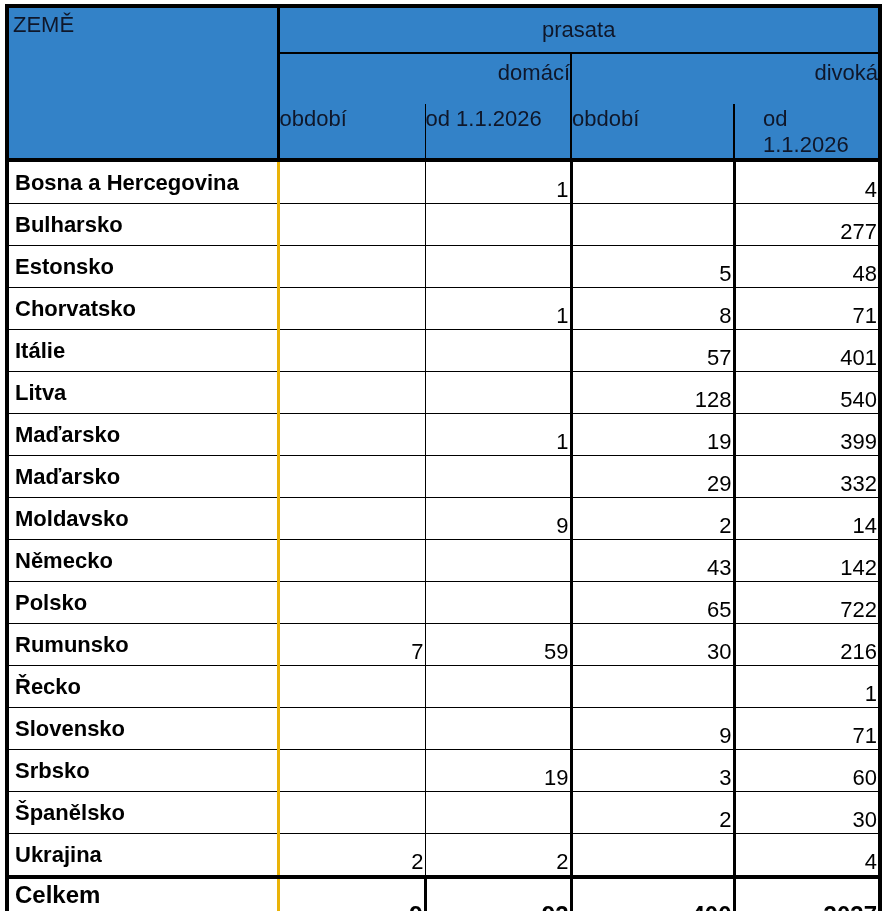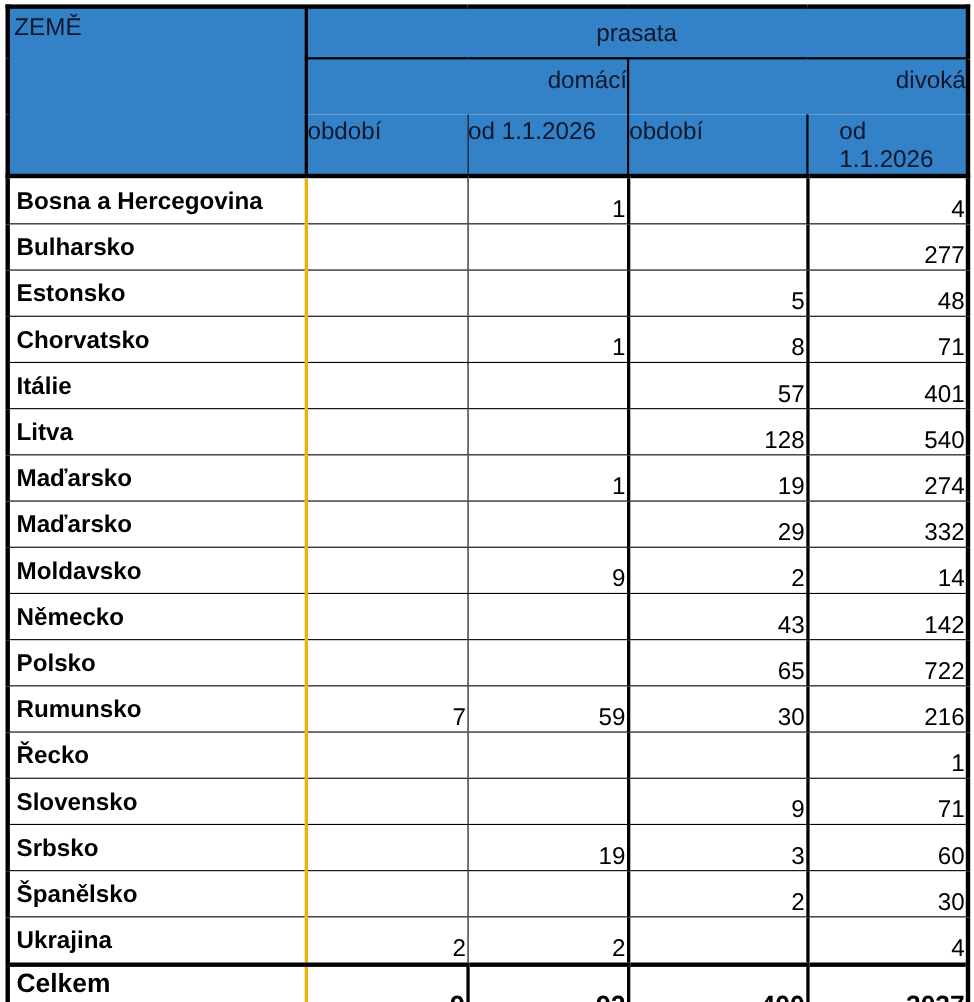--- a/index.html
+++ b/index.html
@@ -104,21 +104,21 @@
           <td class="num"></td>
           <td class="num"></td>
           <td class="num sep">128</td>
           <td class="num sep last">540</td>
         </tr>
         <tr>
           <td class="name">Maďarsko</td>
           <td class="num"></td>
           <td class="num">1</td>
           <td class="num sep">19</td>
-          <td class="num sep last">274</td>
+          <td class="num sep last">399</td>
         </tr>
         <tr>
           <td class="name">Maďarsko</td>
           <td class="num"></td>
           <td class="num"></td>
           <td class="num sep">29</td>
           <td class="num sep last">332</td>
         </tr>
         <tr>
           <td class="name">Moldavsko</td>

